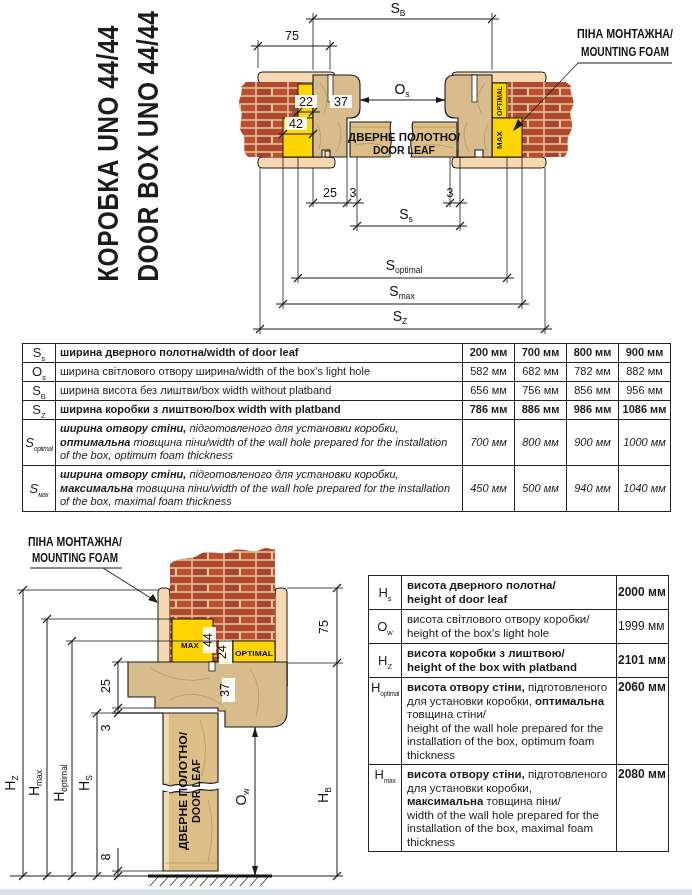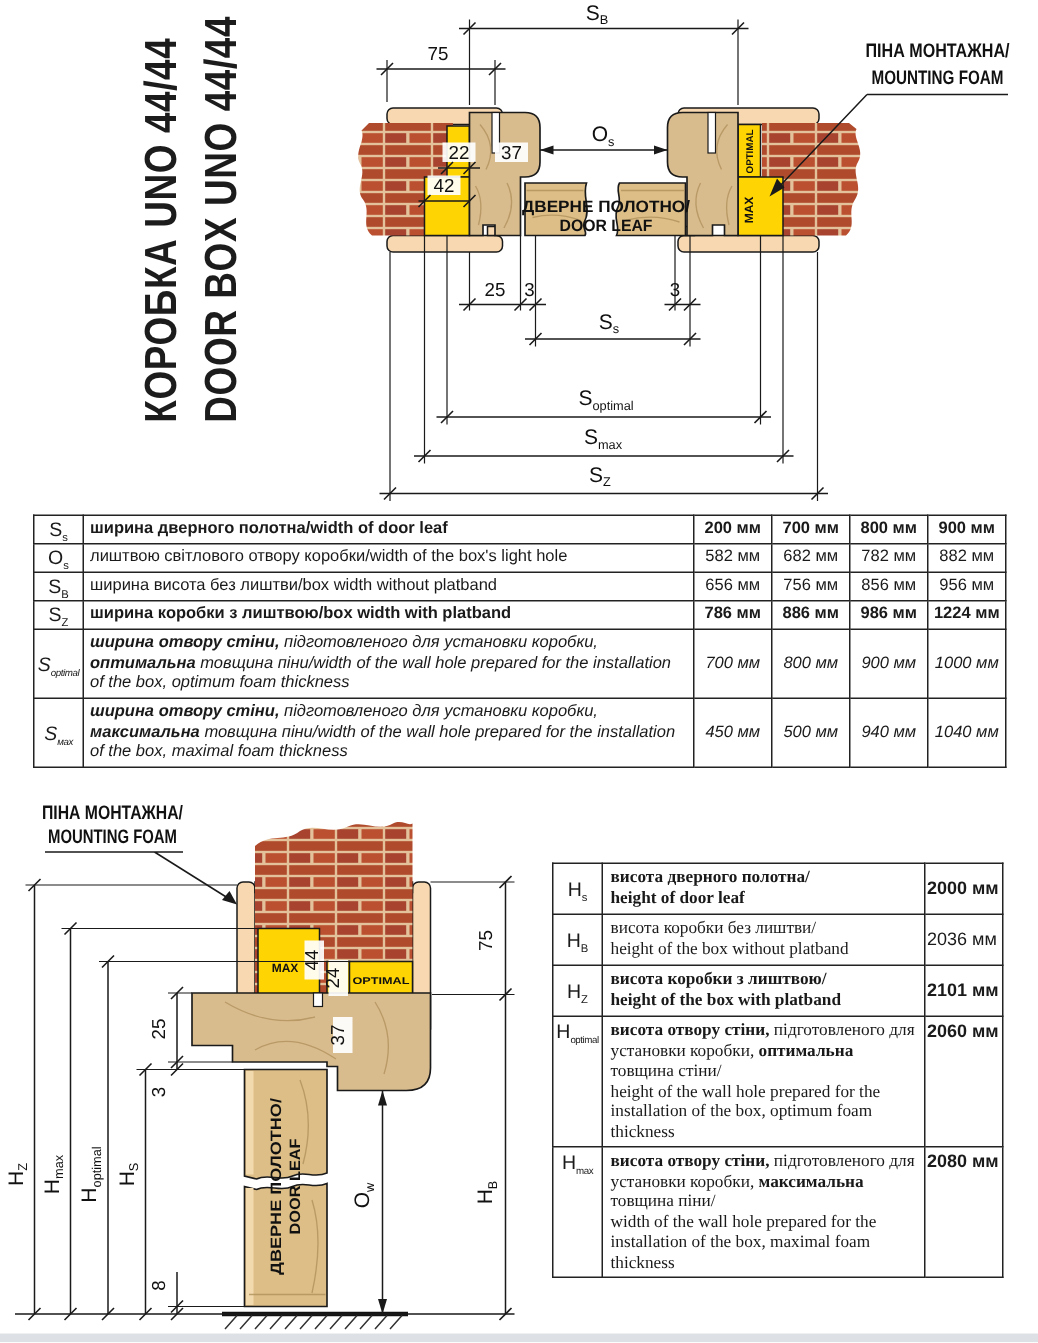--- a/index.html
+++ b/index.html
@@ -45,21 +45,21 @@
   #tblW td{padding:0 4px;vertical-align:middle;line-height:13.5px;}
   #tblW td.sym{text-align:center;font-size:13px;padding:0;}
   #tblW td.val{text-align:center;font-size:11px;padding:0 1px;}
   #tblW tr.short td{height:18px;}
   #tblW tr.tall td{height:45px;font-style:italic;}
   #tblW tr.vbold td.val{font-weight:700;}
   sub{font-size:7.5px;line-height:0;}
   tr.tall td.sym sub{font-size:6.5px;letter-spacing:-.3px;}
   #tblH{position:absolute;left:368px;top:575px;width:300px;font-size:11.5px;}
   #tblH td{padding:2px 5px;vertical-align:middle;line-height:13.5px;}
-  #tblH td.desc{white-space:pre-line;font-family:Liberation Serif, serif;}
+  #tblH td.desc{white-space:pre-line;}
   #tblH td.sym{text-align:center;font-size:13px;padding:0;}
   #tblH td.val{text-align:left;font-size:12px;padding:0 1px;}
   #tblH tr.short td{height:29px;}
   #tblH tr.tall td{vertical-align:top;padding-top:3px;}
   #tblH tr.vbold td.val{font-weight:700;}
 
   #bottom-strip{position:absolute;left:0;top:889px;width:692px;height:6px;background:#dde1e6;}
 </style>
 </head>
 <body>
@@ -290,41 +290,41 @@
         <tr class="short vbold">
       <td class="sym"><span>S</span><sub>s</sub></td>
       <td class="desc"><span class="b">ширина дверного полотна/width of door leaf</span><span></span><span class="b"></span><span></span></td>
       <td class="val">200 мм</td>
       <td class="val">700 мм</td>
       <td class="val">800 мм</td>
       <td class="val">900 мм</td>
     </tr>
     <tr class="short">
       <td class="sym"><span>O</span><sub>s</sub></td>
-      <td class="desc"><span class="b"></span><span>лиштвою світлового отвору коробки/width of the box's light hole</span><span class="b"></span><span></span></td>
+      <td class="desc"><span class="b"></span><span>ширина світлового отвору ширина/width of the box's light hole</span><span class="b"></span><span></span></td>
       <td class="val">582 мм</td>
       <td class="val">682 мм</td>
       <td class="val">782 мм</td>
       <td class="val">882 мм</td>
     </tr>
     <tr class="short">
       <td class="sym"><span>S</span><sub>B</sub></td>
       <td class="desc"><span class="b"></span><span>ширина висота без лиштви/box width without platband</span><span class="b"></span><span></span></td>
       <td class="val">656 мм</td>
       <td class="val">756 мм</td>
       <td class="val">856 мм</td>
       <td class="val">956 мм</td>
     </tr>
     <tr class="short vbold">
       <td class="sym"><span>S</span><sub>Z</sub></td>
       <td class="desc"><span class="b">ширина коробки з лиштвою/box width with platband</span><span></span><span class="b"></span><span></span></td>
       <td class="val">786 мм</td>
       <td class="val">886 мм</td>
       <td class="val">986 мм</td>
-      <td class="val">1224 мм</td>
+      <td class="val">1086 мм</td>
     </tr>
     <tr class="tall">
       <td class="sym"><span>S</span><sub>optimal</sub></td>
       <td class="desc"><span class="b">ширина отвору стіни,</span><span> підготовленого для установки коробки, </span><span class="b">оптимальна</span><span> товщина піни/width of the wall hole prepared for the installation of the box, optimum foam thickness</span></td>
       <td class="val">700 мм</td>
       <td class="val">800 мм</td>
       <td class="val">900 мм</td>
       <td class="val">1000 мм</td>
     </tr>
     <tr class="tall">
@@ -345,24 +345,24 @@
         <col style="width:52px">
       </colgroup>
     <tbody>
         <tr class="short vbold">
       <td class="sym"><span>H</span><sub>s</sub></td>
       <td class="desc"><span class="b">висота дверного полотна/
 height of door leaf</span><span></span><span class="b"></span><span></span></td>
       <td class="val">2000 мм</td>
     </tr>
     <tr class="short">
-      <td class="sym"><span>H</span><sub>B</sub></td>
-      <td class="desc"><span class="b"></span><span>висота коробки без лиштви/
-height of the box without platband</span><span class="b"></span><span></span></td>
-      <td class="val">2036 мм</td>
+      <td class="sym"><span>O</span><sub>w</sub></td>
+      <td class="desc"><span class="b"></span><span>висота світлового отвору коробки/
+height of the box's light hole</span><span class="b"></span><span></span></td>
+      <td class="val">1999 мм</td>
     </tr>
     <tr class="short vbold">
       <td class="sym"><span>H</span><sub>Z</sub></td>
       <td class="desc"><span class="b">висота коробки з лиштвою/
 height of the box with platband</span><span></span><span class="b"></span><span></span></td>
       <td class="val">2101 мм</td>
     </tr>
     <tr class="tall vbold">
       <td class="sym"><span>H</span><sub>optimal</sub></td>
       <td class="desc"><span class="b">висота отвору стіни,</span><span> підготовленого для установки коробки, </span><span class="b">оптимальна</span><span> товщина стіни/

